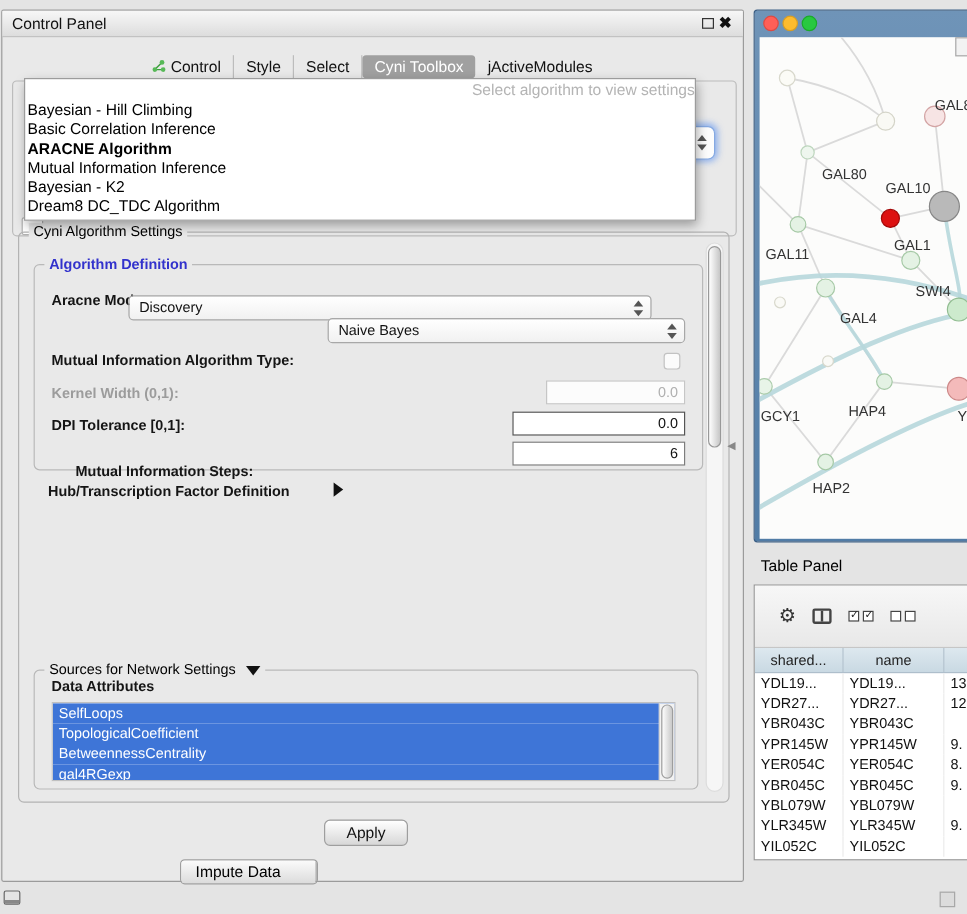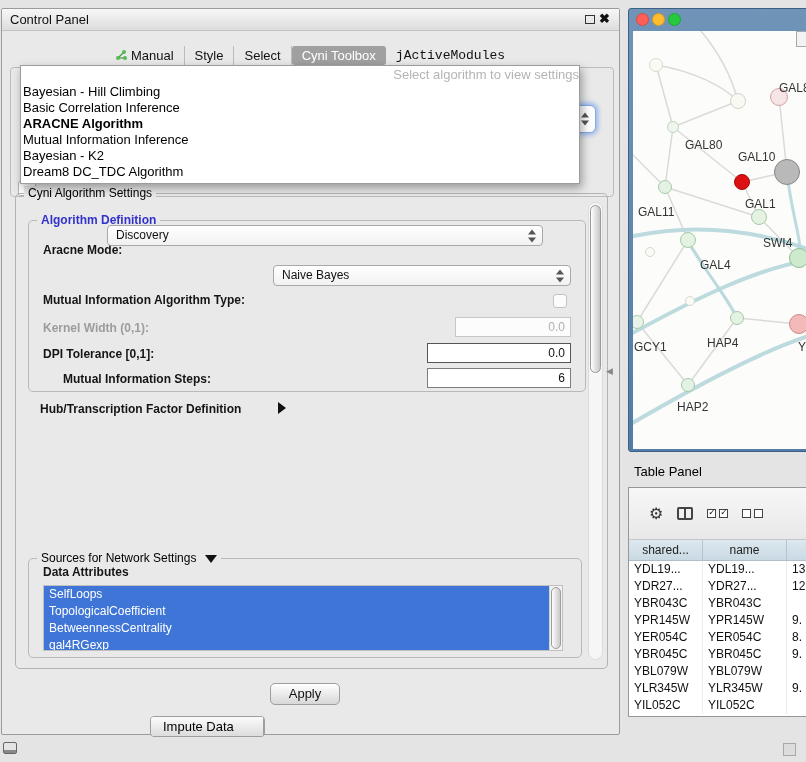--- a/index.html
+++ b/index.html
@@ -10,21 +10,21 @@
   
   .cpanel { position:absolute; left:1px; top:8px; width:619px; height:727px; background:#e9e9e9; border:1px solid #9b9b9b; border-radius:2px; }
   .cp-titlebar { position:absolute; left:0; top:0; right:0; height:22px; background:linear-gradient(#f7f7f7,#dddddd); border-bottom:1px solid #c2c2c2; }
   .cp-title { position:absolute; left:8px; top:3px; font-size:13px; color:#111; }
   .float-icon { position:absolute; left:583px; top:6px; width:10px; height:9px; border:1.5px solid #333; background:transparent; }
   .close-icon { position:absolute; left:597px; top:2px; font-size:13px; font-weight:bold; color:#111; cursor:default; }
 
   
   .tabsrow { position:absolute; left:0; top:36px; width:100%; display:flex; justify-content:center; align-items:center; height:21px; font-size:13px; }
   .tab { padding:2px 10px; color:#111; border-right:1px solid #bcbcbc; display:flex; align-items:center; gap:4px; white-space:nowrap; }
-  .tab:last-child { border-right:none;font-family:Liberation Mono, monospace; }
+  .tab:last-child { border-right:none; }
   .tab.sel { background:#a0a0a0; color:#fff; border-radius:3px; border-right:none; }
 
   
   .content-frag { position:absolute; left:8px; top:58px; width:604px; height:130px; border:1px solid #bcbcbc; border-radius:4px; }
   .focus-combo { position:absolute; left:560px; top:96px; width:34px; height:28px; background:#fdfdfd; border:1px solid #85a9e2; border-radius:6px; box-shadow:0 0 5px 2px rgba(100,150,240,.65); }
   .tiny-frag { position:absolute; left:16px; top:172px; width:18px; height:15px; background:#fff; border:1px solid #b2b2b2; border-radius:2px; }
 
   
   .popup { position:absolute; left:18px; top:56px; width:560px; background:#fff; border:1px solid #9c9c9c; box-shadow:2px 4px 9px rgba(0,0,0,.35); z-index:50; padding-bottom:3px; }
   .dd-header { text-align:right; color:#b4b4b4; font-size:13px; line-height:18px; }
@@ -115,21 +115,21 @@
 
     <div class="tabsrow">
       <span class="tab">
         <svg width="11" height="11" viewBox="0 0 11 11">
             <line x1="2" y1="8" x2="8" y2="2" stroke="#3b9e3b" stroke-width="1.2"></line>
             <line x1="2" y1="8" x2="9" y2="8" stroke="#3b9e3b" stroke-width="1.2"></line>
             <circle cx="2" cy="8" r="2" fill="#57b957"></circle>
             <circle cx="8" cy="2" r="2" fill="#57b957"></circle>
             <circle cx="9" cy="8" r="2" fill="#57b957"></circle>
           </svg>
-        <span>Manual</span>
+        <span>Control</span>
       </span>
       <span class="tab">
           <span>Style</span>
         </span>
       <span class="tab">
           <span>Select</span>
         </span>
       <span class="tab sel">
           <span>Cyni Toolbox</span>
         </span>
@@ -154,40 +154,40 @@
       <div class="dd-item">Dream8 DC_TDC Algorithm</div>
     </div>
 
     <div class="gbox" style="left:13px; top:184px; width:593px; height:476px;">
       <span class="legend">Cyni Algorithm Settings</span>
 
       <div class="gbox" style="left:12px; top:26px; width:558px; height:172px; border-color:#b9b9b9;">
         <span class="legend blue">Algorithm Definition</span>
 
         <span class="lab" style="left:14px; top:22px;">Aracne Mode:</span>
-        <div class="combo" style="left:78px; top:4px; width:436px;">
+        <div class="combo" style="left:78px; top:25px; width:436px;">
           <span>Discovery</span>
           <span class="carrows"></span>
         </div>
 
         <span class="lab" style="left:14px; top:48px;margin-top:24px;">Mutual Information Algorithm Type:</span>
         <div class="combo" style="left:244px; top:44px; width:298px;">
           <span>Naive Bayes</span>
           <span class="carrows"></span>
         </div>
 
         <span class="checkbox" style="left:524px; top:73px;"></span>
 
         <span class="lab dis" style="left:14px; top:100px;">Kernel Width (0,1):</span>
         <input class="tinput dis" style="left: 426px; top: 96px; width: 116px;" value="0.0">
 
         <span class="lab" style="left:14px; top:126px;">DPI Tolerance [0,1]:</span>
         <input class="tinput" style="left: 398px; top: 122px; width: 144px; border-color: rgb(85, 85, 85);" value="0.0">
 
-        <span class="lab" style="left:14px; top:151px;padding-left:20px;">Mutual Information Steps:</span>
+        <span class="lab" style="left:14px; top:165px;padding-left:20px;">Mutual Information Steps:</span>
         <input class="tinput" style="left: 398px; top: 147px; width: 144px;" value="6">
       </div>
 
       <span class="lab" style="left:24px; top:208px; font-size:12px;">Hub/Transcription Factor Definition</span>
       <span class="tri-right" style="position:absolute; left:262px; top:208px;"></span>
 
 
       <div class="gbox" style="left:12px; top:364px; width:554px; height:100px; border-color:#b9b9b9;">
         <span class="legend">
           <span>Sources for Network Settings</span>

